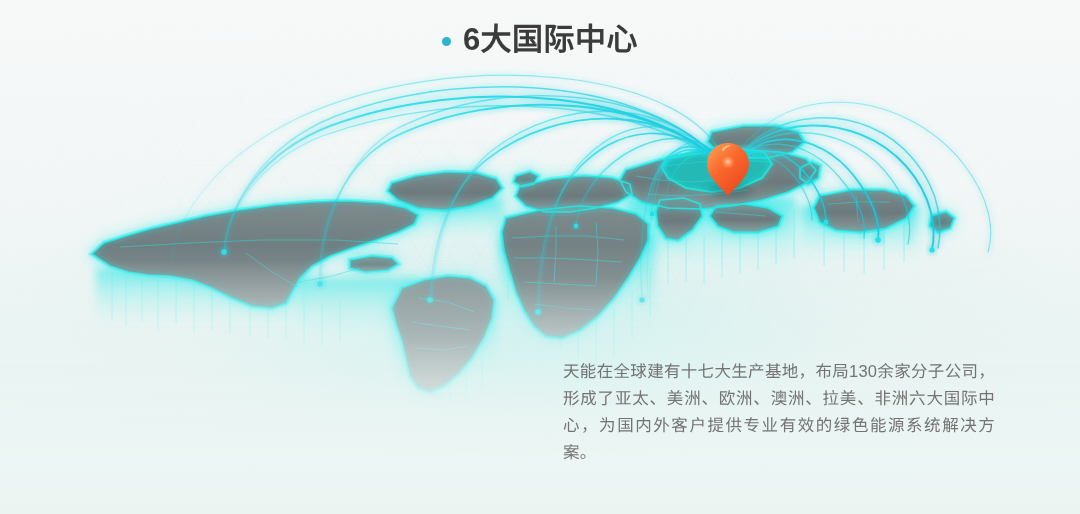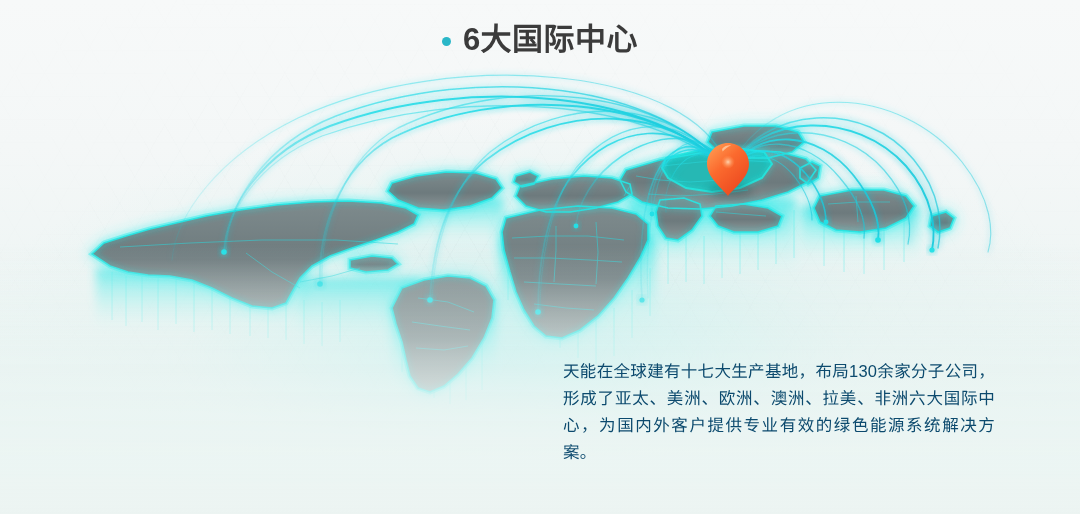--- a/index.html
+++ b/index.html
@@ -100,21 +100,21 @@
   .para-block {
     position: absolute;
     left: 563px;
     top: 341px;
     width: 432px;
     z-index: 30;
   }
   .para-text {
     font-size: 16.5px;
     line-height: 27px;
-    color: #0c4a6e;
+    color: #737373;
     text-align: justify;
     text-justify: inter-ideograph;
     letter-spacing: 0.2px;
   }
 </style>
 </head>
 <body>
 
 <div id="stage">
 

